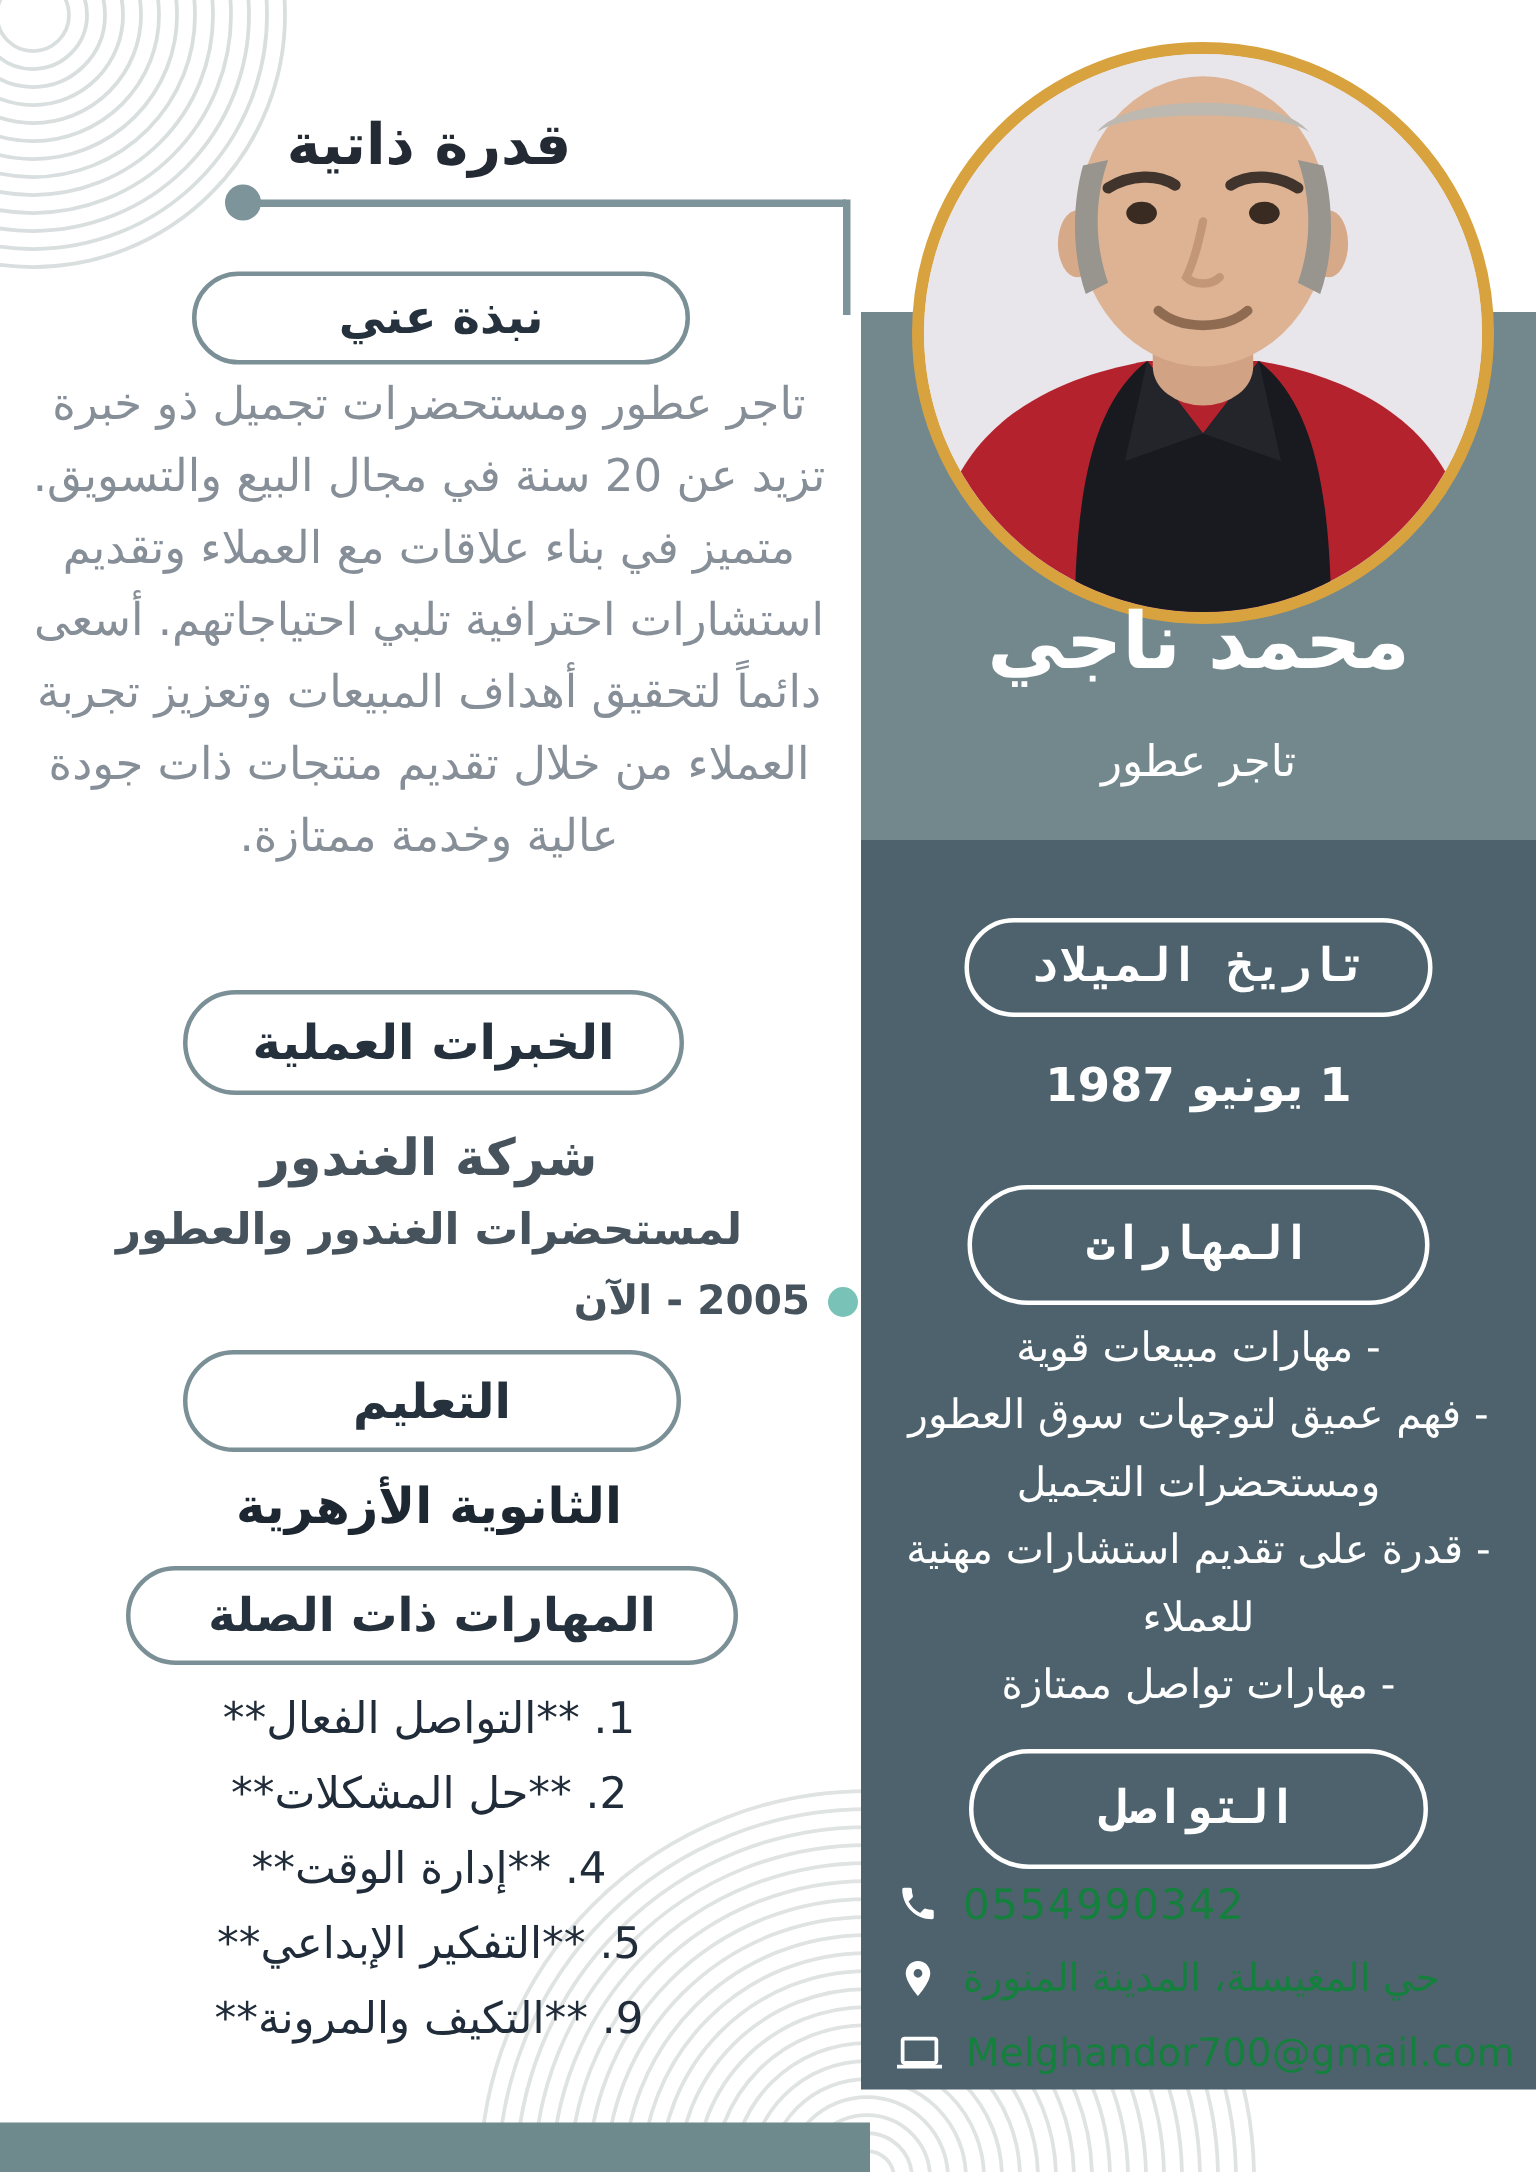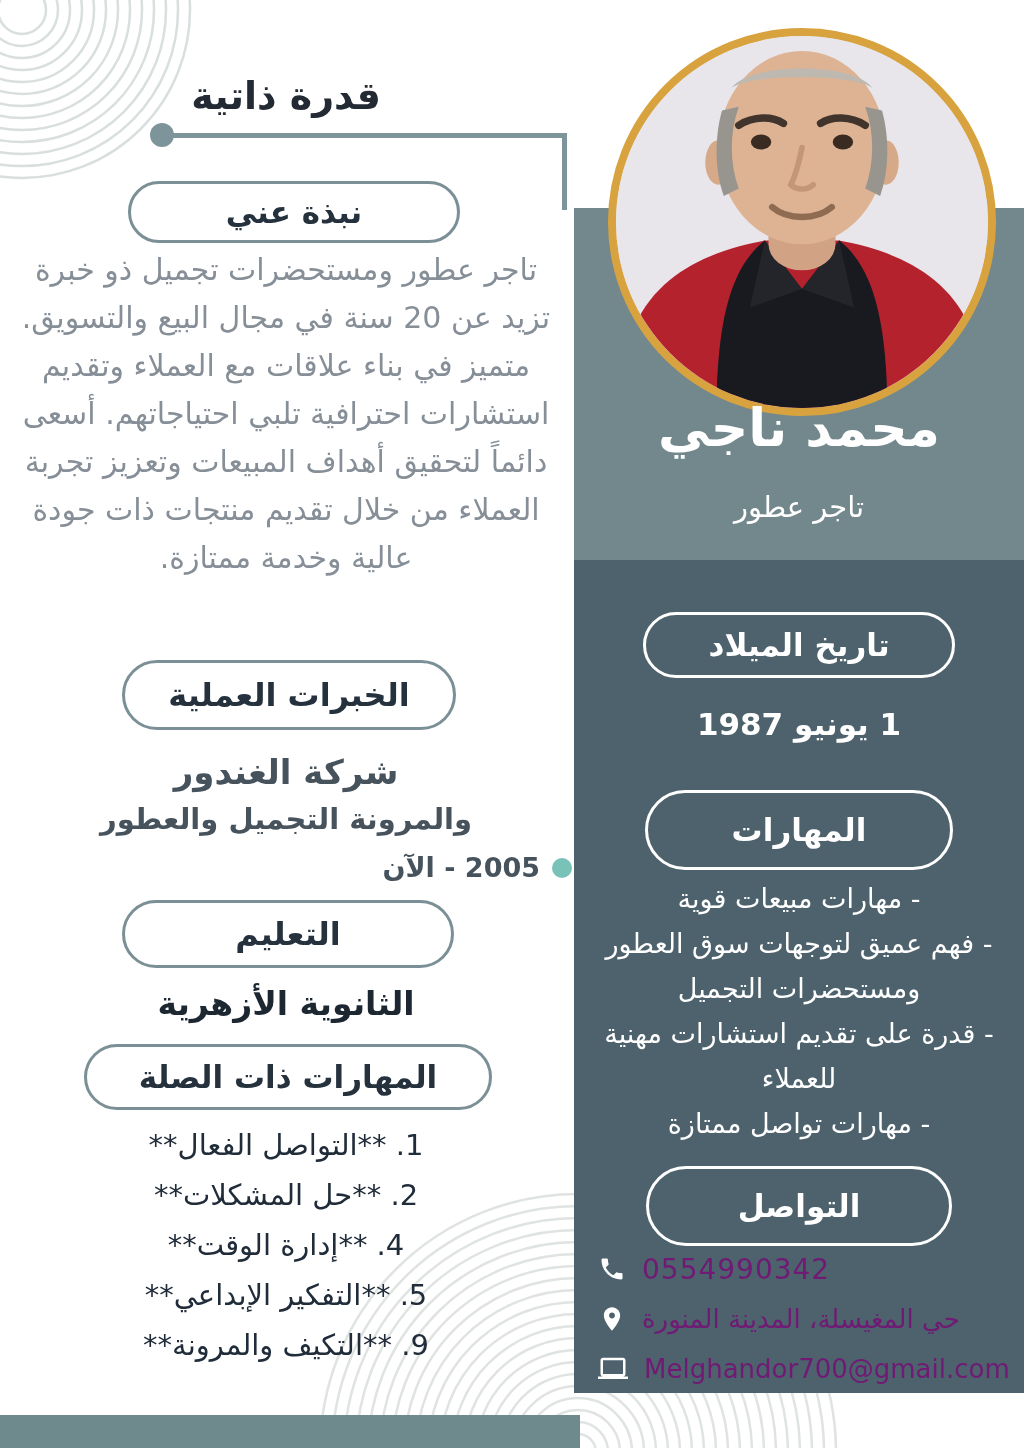--- a/index.html
+++ b/index.html
@@ -45,33 +45,33 @@
   .ring-shadow{left:622px;top:36px;width:372px;height:372px;border:5px solid #5B737B;
                border-radius:50%;box-sizing:border-box;z-index:1;}
   .photo{left:608px;top:28px;width:372px;height:372px;border:8px solid #D8A33F;border-radius:50%;
          overflow:hidden;background:#E8E6EA;z-index:2;}
   .name{left:574px;top:398px;width:450px;text-align:center;font-size:52px;font-weight:bold;
         color:#ffffff;z-index:3;direction:rtl;}
   .job-title{left:574px;top:490px;width:450px;text-align:center;font-size:29px;color:#ffffff;
              z-index:3;direction:rtl;}
   .pill-w{box-sizing:border-box;border:3px solid #ffffff;border-radius:40px;display:flex;
           align-items:center;justify-content:center;color:#ffffff;font-weight:bold;z-index:3;
-          direction:rtl;}
+          direction:rtl;font-family:Liberation Mono, monospace;}
   .pill-birth{left:643px;top:612px;width:312px;height:66px;font-size:31px;}
   .pill-skillsr{left:645px;top:790px;width:308px;height:80px;font-size:31px;}
   .pill-contact{left:646px;top:1166px;width:306px;height:80px;font-size:31px;}
   .birth-date{left:574px;top:706px;width:450px;text-align:center;font-size:31px;font-weight:bold;
               color:#ffffff;z-index:3;direction:rtl;}
   .skills-block{left:584px;top:876px;width:430px;direction:rtl;text-align:center;font-size:27px;
                 line-height:45px;color:#ffffff;z-index:3;}
   .contact-list{left:598px;top:1248px;width:416px;z-index:3;display:flex;flex-direction:column;
                 gap:8px;}
   .contact-row{display:flex;direction:ltr;align-items:center;gap:16px;height:42px;color:#ffffff;}
   .contact-row svg{flex:0 0 auto;}
-  .contact-text{font-size:26px;color:#701a75;}
+  .contact-text{font-size:26px;color:#15803d;}
   .contact-text.phone{font-size:28px;letter-spacing:1px;}
 </style>
 </head>
 <body>
 
 <div class="page">
 
   <svg class="decor" viewBox="0 0 1024 1448">
     <g stroke="#D9DEDE" stroke-width="2.5" fill="none">
       <circle cx="22" cy="10" r="24"></circle>
@@ -125,21 +125,21 @@
 
   <div class="abs pill pill-about">
     <span>نبذة عني</span>
   </div>
   <div class="abs about-text">تاجر عطور ومستحضرات تجميل ذو خبرة تزيد عن 20 سنة في مجال البيع والتسويق. متميز في بناء علاقات مع العملاء وتقديم استشارات احترافية تلبي احتياجاتهم. أسعى دائماً لتحقيق أهداف المبيعات وتعزيز تجربة العملاء من خلال تقديم منتجات ذات جودة عالية وخدمة ممتازة.</div>
 
   <div class="abs pill pill-exp">
     <span>الخبرات العملية</span>
   </div>
   <div class="abs company">شركة الغندور</div>
-  <div class="abs company2">والمرونة التجميل والعطور</div>
+  <div class="abs company2">لمستحضرات الغندور والعطور</div>
   <div class="abs period-row">
     <span class="period-dot"></span>
     <span class="period-text">2005 - الآن</span>
   </div>
 
   <div class="abs pill pill-edu">
     <span>التعليم</span>
   </div>
   <div class="abs school">الثانوية الأزهرية</div>
 

